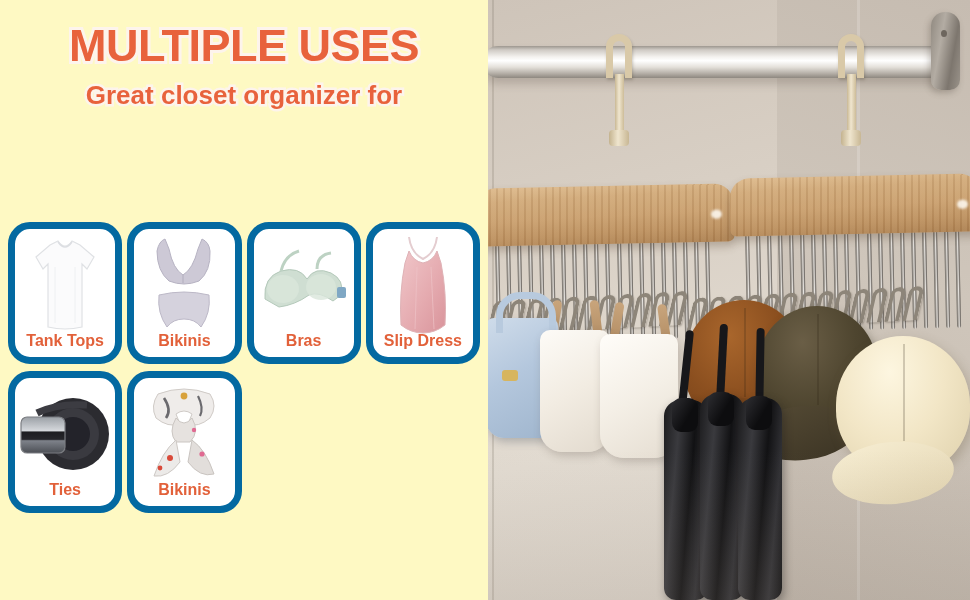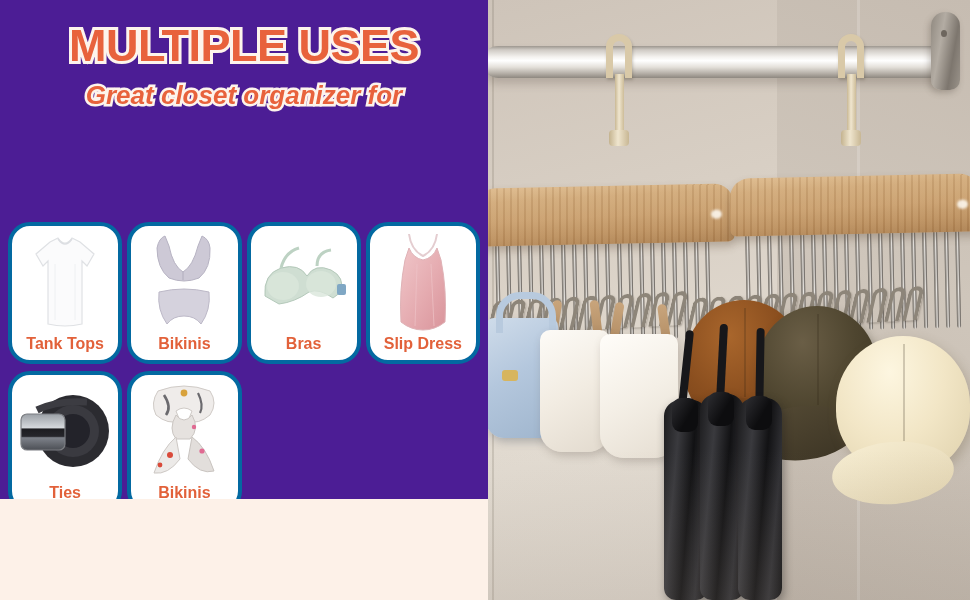--- a/index.html
+++ b/index.html
@@ -6,22 +6,22 @@
   html,body { width:970px; height:600px; overflow:hidden; }
   body {
     font-family:"Liberation Sans", sans-serif;
     background:#fdf1e8;
   }
   .page { position:relative; width:970px; height:600px; display:flex; }
 
   
   .left-panel {
     position:relative;
-    width:488px; height:499px;
-    background:#4c1d95;
+    width:488px; height:600px;
+    background:#fef9c3;
     flex:0 0 488px;
     overflow:hidden;
   }
   .headline-block { padding-top:22px; text-align:center; }
   .headline {
     font-size:45px;
     font-weight:bold;
     letter-spacing:-0.5px;
     color:#e8623c;
     line-height:1.08;
@@ -30,37 +30,36 @@
     text-transform:uppercase;
   }
   .subhead {
     margin-top:9px;
     font-size:26px;
     font-weight:bold;
     color:#e8623c;
     line-height:1.22;
     -webkit-text-stroke:5px #fdf4ec;
     paint-order:stroke fill;
-    font-style:italic;
   }
 
   
   .grid {
     position:absolute;
     left:8px; top:222px;
     width:472px;
     display:grid;
     grid-template-columns:repeat(4,1fr);
     grid-template-rows:142px 142px;
     gap:7px 5px;
   }
   .card {
     position:relative;
     background:#ffffff;
-    border:4px solid #0369a1;
+    border:7px solid #0369a1;
     border-radius:22px;
     display:flex;
     flex-direction:column;
     align-items:center;
     justify-content:flex-end;
     overflow:hidden;
   }
   .card-art {
     position:absolute;
     left:0; right:0; top:4px;

